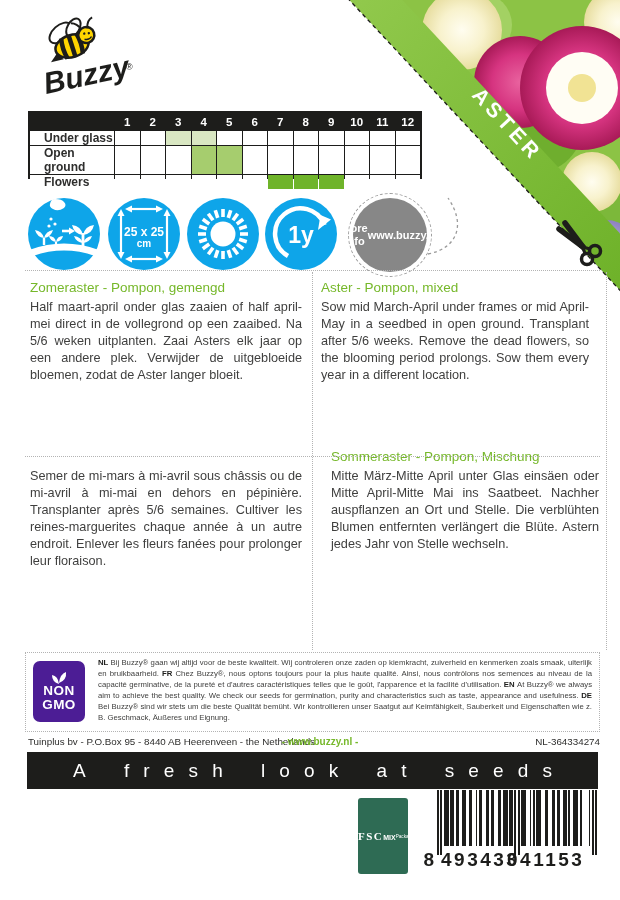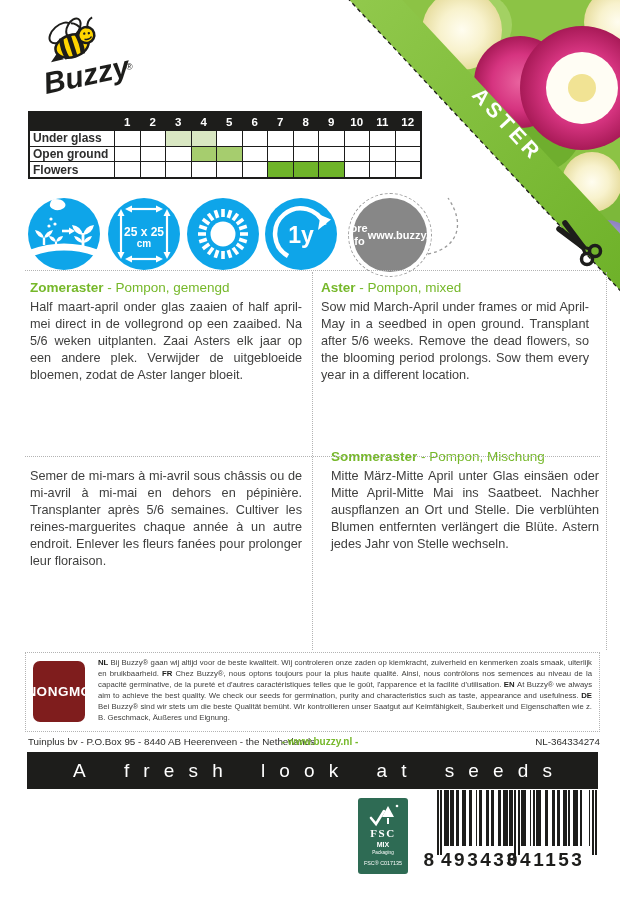--- a/index.html
+++ b/index.html
@@ -13,21 +13,21 @@
   
   #corner{position:absolute;right:0;top:0}
 
   
   #calendar{position:absolute;left:28px;top:111px;width:394px;height:68px;
     display:grid;grid-template-columns:84px repeat(12,1fr);
     grid-template-rows:17px 1fr 1fr 1fr;gap:1px;background:#1d1d1b;border:2px solid #1d1d1b}
   .cal-cell{background:#fff;display:flex;align-items:center;justify-content:center;
     font-size:11px;color:#2e2e2d}
   .cal-head{background:#1d1d1b;color:#fff;font-weight:bold;font-size:11.5px}
-  .cal-label{justify-content:flex-start;padding-left:3px;font-weight:bold;font-size:12px}
+  .cal-label{justify-content:flex-start;padding-left:14px;font-weight:bold;font-size:12px}
 
   
   .picto{position:absolute;top:198px;width:72px;height:72px;border-radius:50%;
     background:#0ea5e9;display:flex;align-items:center;justify-content:center}
   #picto-transplant{left:28px}
   #picto-spacing{left:108px}
   #picto-sun{left:187px}
   #picto-annual{left:265px}
   #more-info{left:353px;width:74px;height:74px;background:#878787;
     flex-direction:row;color:#fff;font-weight:bold;font-size:11px;line-height:13px;
@@ -36,56 +36,56 @@
 
   #bee-trail{position:absolute;left:424px;top:190px}
 
   
   .quad{position:absolute;width:272px}
   .q0{left:30px;top:280px}
   .q1{left:321px;top:280px;width:268px}
   .q2{left:30px;top:468px}
   .q3{left:331px;top:449px;width:268px}
   .dhead{font-size:13.5px;color:#76b82a;margin-bottom:4px}
-  .dhead b{font-weight:bold}
+  .dhead b{font-weight:normal}
   .dbody{font-size:12.7px;line-height:16.9px;text-align:justify;color:#3f3f3e}
 
   .hdot{position:absolute;height:0;border-top:1.6px dotted #b3b3b3}
   #hdot1{left:25px;top:270px;width:575px}
   #hdot2{left:25px;top:456px;width:575px}
   .vdot{position:absolute;width:0;border-left:1.6px dotted #b3b3b3}
   #vdot1{left:312px;top:272px;height:378px}
   #vdot2{left:606px;top:272px;height:378px}
 
   
   #fineprint{position:absolute;left:25px;top:652px;width:575px;height:80px;
     border:1.6px dotted #b3b3b3}
-  #nongmo{position:absolute;left:7px;top:8px;width:52px;height:61px;background:#7f1d1d;
-    border-radius:7px;color:#fff;display:flex;align-items:center;
+  #nongmo{position:absolute;left:7px;top:8px;width:52px;height:61px;background:#4c1d95;
+    border-radius:7px;color:#fff;display:flex;flex-direction:column;align-items:center;
     justify-content:center}
   #nongmo .t{font-weight:bold;font-size:13.5px;line-height:14px;letter-spacing:.5px}
   #quality-text{position:absolute;left:72px;top:5px;width:494px;font-size:7.75px;
     line-height:10.9px;text-align:justify;color:#3f3f3e}
   #quality-text b{color:#1d1d1b}
 
   
   .addr{position:absolute;top:736px;font-size:9.8px;color:#2e2e2d}
   #addr-left{left:28px}
   #addr-web{left:250px;width:140px;text-align:center;color:#76b82a;font-weight:bold;font-size:10px}
   #addr-code{right:20px}
 
   
   #slogan-bar{position:absolute;left:27px;top:752px;width:571px;height:37px;background:#1d1d1b;
     display:flex;align-items:center;justify-content:space-between;padding:0 46px;
     color:#fff;font-size:19px}
   #slogan-bar .sp{width:10px}
 
   
   #fsc{position:absolute;left:358px;top:798px;width:50px;height:76px;background:#2e6b54;
-    border-radius:3px;color:#fff;display:flex;flex-direction:column;align-items:center}
+    border-radius:3px;color:#fff;display:flex;flex-direction:row;align-items:center}
   #fsc .name{font-family:"Liberation Serif",serif;font-weight:bold;font-size:11px;letter-spacing:1.5px}
   #fsc .type{font-size:7px;font-weight:bold;margin-top:2px}
   #fsc .sub{font-size:4.6px;margin-top:1.5px}
   #fsc .code{font-size:5.4px;margin-top:5px}
   #barcode-bars{position:absolute;left:437px;top:790px}
   .bc-digit{position:absolute;top:849px;font-size:19px;font-weight:bold;color:#1d1d1b}
   #bc-first{left:420px;width:14px;text-align:right}
   #bc-left{left:441px;width:72px;text-align:center;letter-spacing:2.5px}
   #bc-right{left:507px;width:72px;text-align:center;letter-spacing:2.5px}
 </style>

